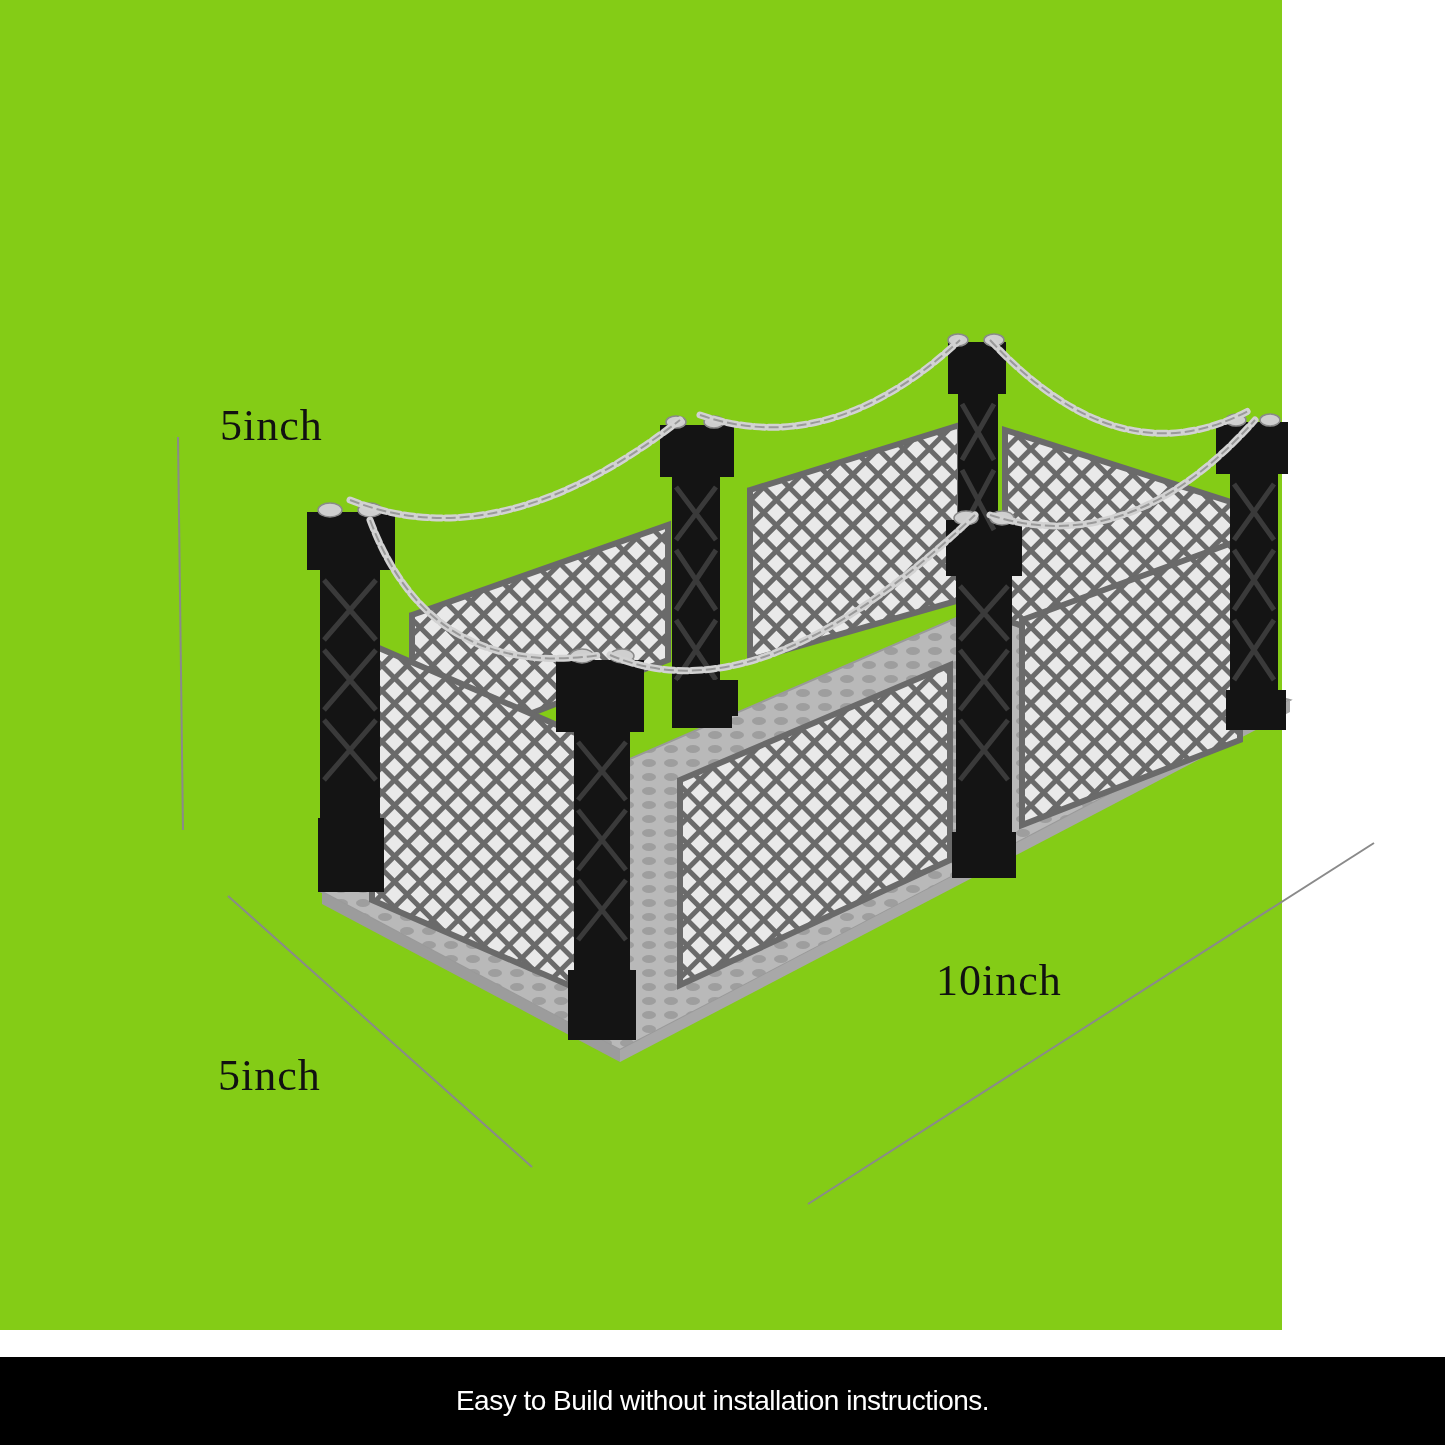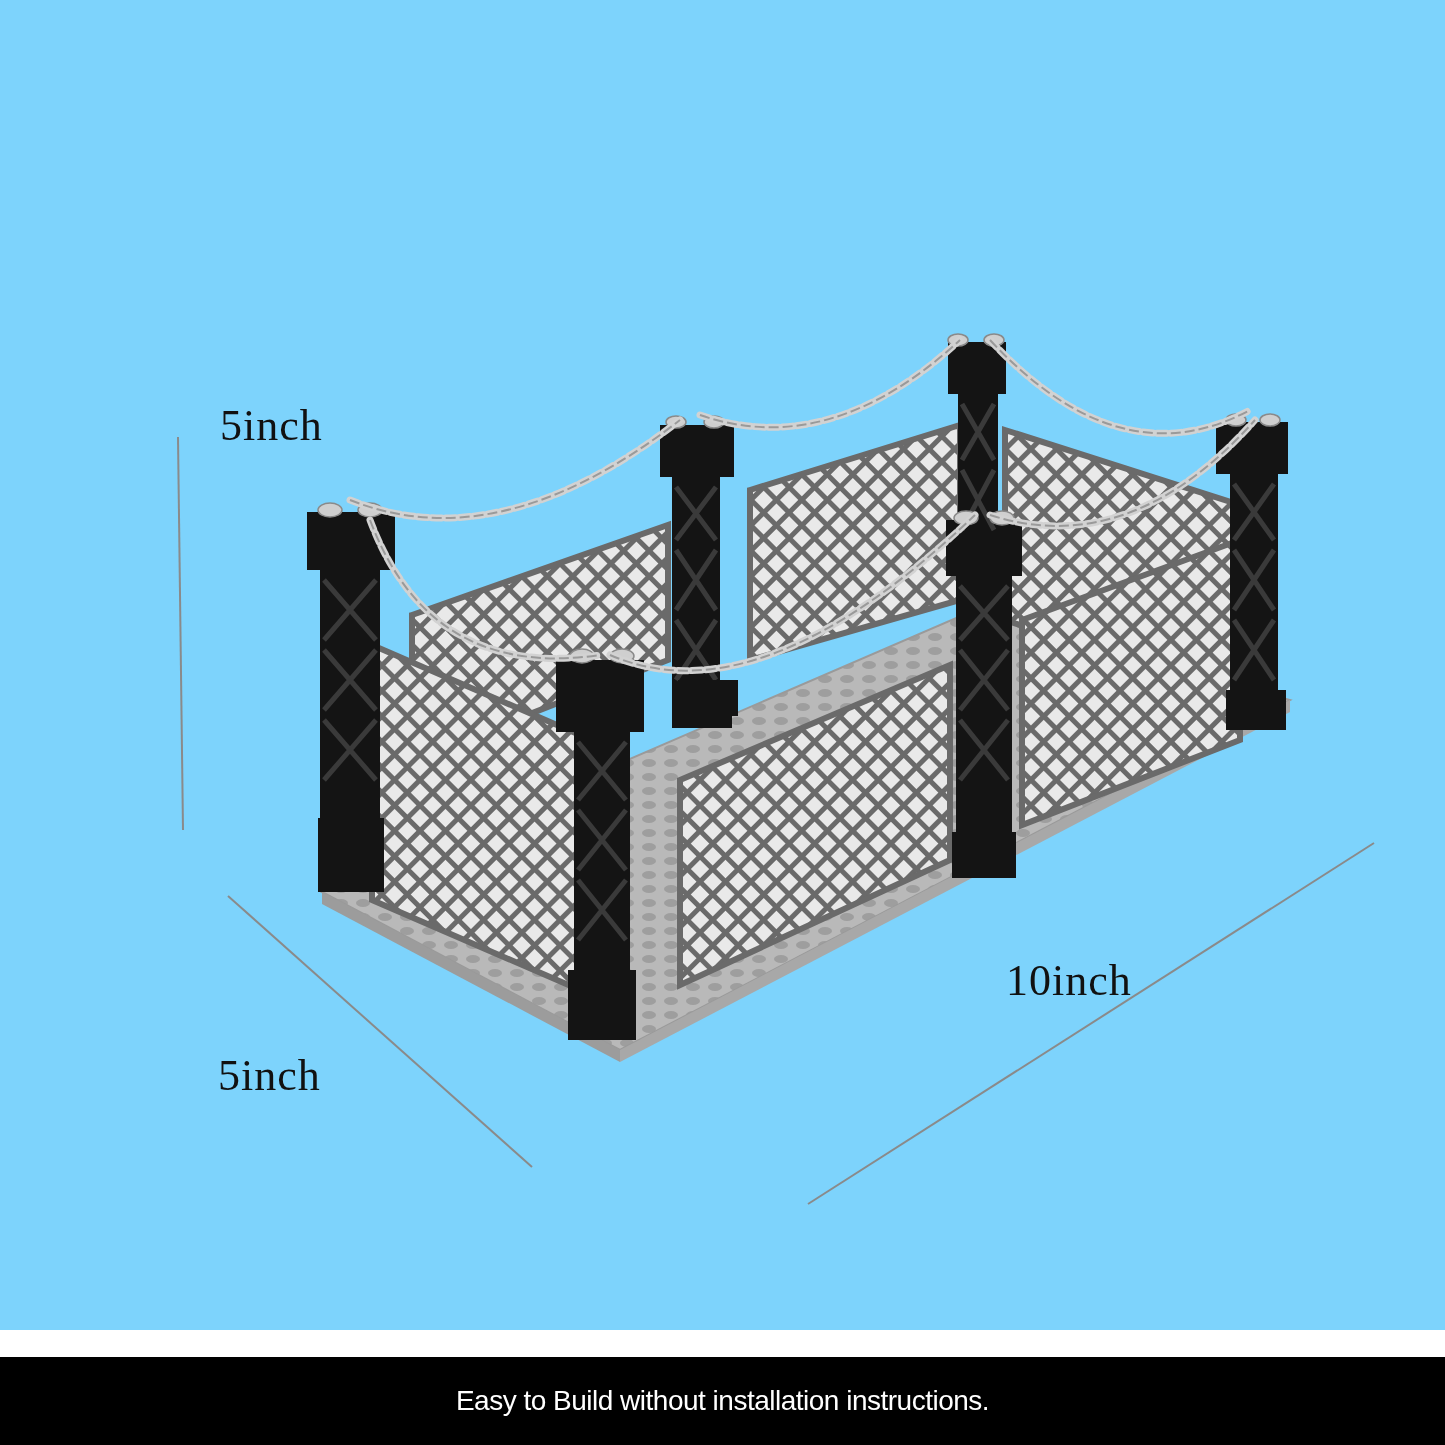--- a/index.html
+++ b/index.html
@@ -1,21 +1,21 @@
 <!DOCTYPE html>
 <html><head>
 <meta charset="utf-8">
 <style>
   html, body { margin: 0; padding: 0; background: #ffffff; }
   body { width: 1445px; height: 1445px; position: relative; overflow: hidden; font-family: "Liberation Sans", sans-serif; }
-  .canvas { position: absolute; left: 0; top: 0; width: 1445px; height: 1330px; background: #7dd3fc; }
+  .canvas { position: absolute; left: 0; top: 0; width: 1282px; height: 1330px; background: #84cc16; }
   .dim-label { position: absolute; font-family: "Liberation Serif", "DejaVu Serif", serif; color: #111; font-size: 44px; letter-spacing: 1px; white-space: nowrap; }
   #label-height { left: 220px; top: 400px; }
   #label-depth { left: 218px; top: 1050px; }
-  #label-length { left: 1006px; top: 955px; font-family: Liberation Serif, serif; }
+  #label-length { left: 936px; top: 955px; font-family: Liberation Serif, serif; }
   .product { position: absolute; left: 0; top: 0; width: 1445px; height: 1330px; }
   .caption-bar { position: absolute; left: 0; top: 1357px; width: 1445px; height: 88px; background: #000; display: flex; align-items: center; justify-content: center; }
   .caption-text { color: #fff; font-size: 28px; font-family: "Liberation Sans", sans-serif; letter-spacing: -0.5px; }
 </style>
 </head>
 <body>
 
 <div class="canvas">
 
   <svg class="product" viewBox="0 0 1445 1330" xmlns="http://www.w3.org/2000/svg">

